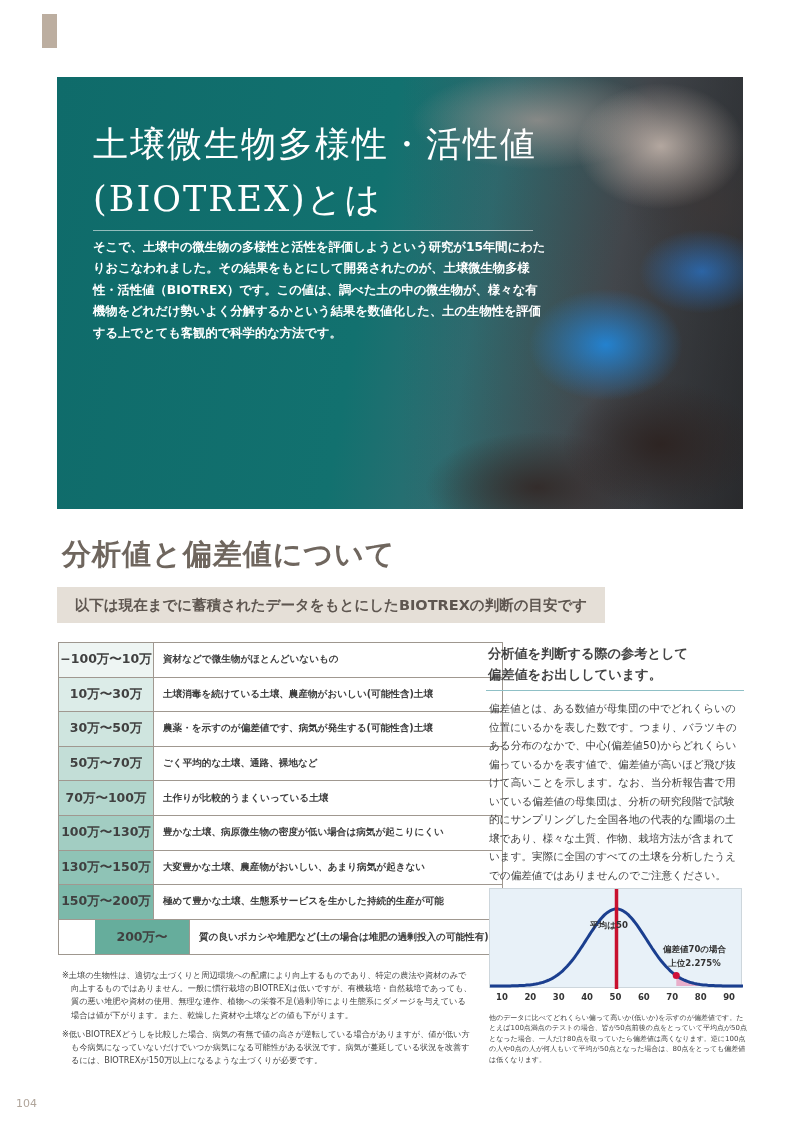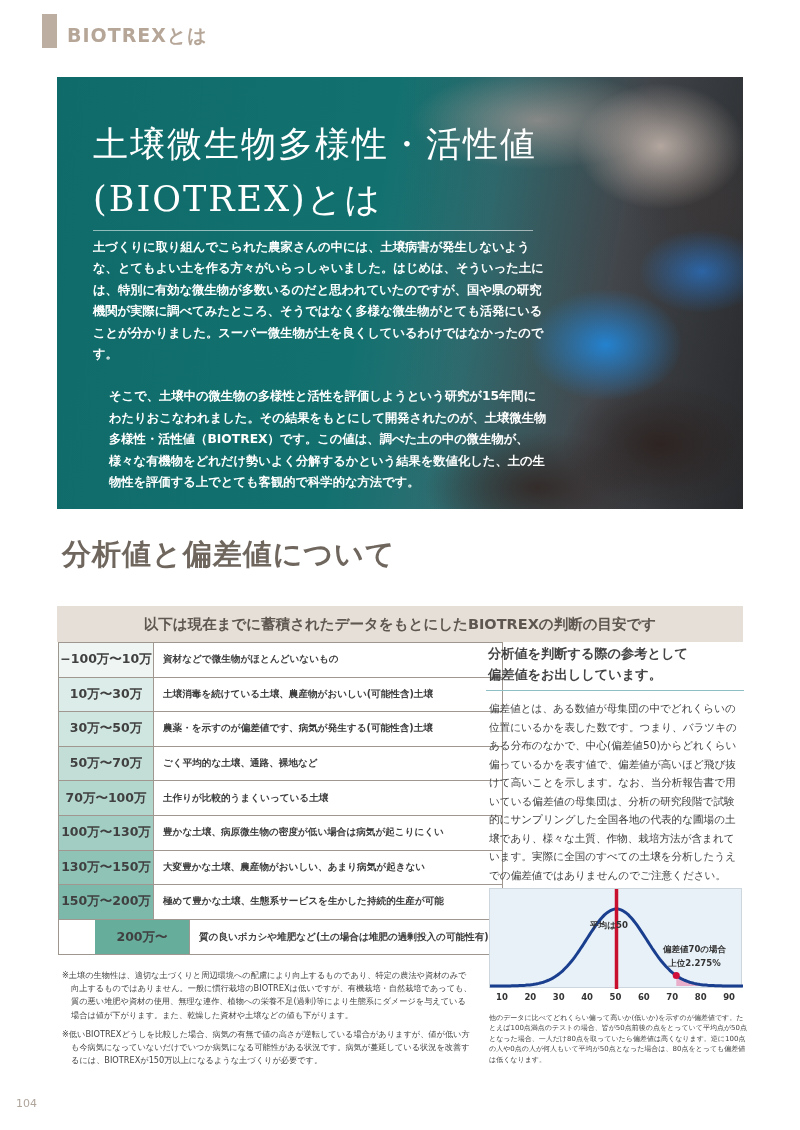--- a/index.html
+++ b/index.html
@@ -22,22 +22,22 @@
       radial-gradient(ellipse 160px 80px at 70% 95%, rgba(50,40,38,0.9), rgba(50,40,38,0) 70%),
       radial-gradient(ellipse 120px 100px at 95% 30%, rgba(60,55,55,0.8), rgba(60,55,55,0) 70%),
       linear-gradient(90deg, rgba(15,107,106,0) 0%, rgba(15,107,106,0) 50%, rgba(40,50,55,0.4) 100%); }
   .hero .title { position: absolute; left: 36px; top: 40px; color: #fff; font-family: "DejaVu Serif", "Liberation Serif", serif;
     font-size: 35px; line-height: 55px; letter-spacing: 2px; }
   .hero .title-rule { position: absolute; left: 36px; top: 153px; width: 440px; height: 1px; background: rgba(255,255,255,0.55); }
   .hero .body { position: absolute; left: 36px; top: 160px; width: 455px; color: #fff; font-size: 12.3px; line-height: 21.4px; font-weight: bold; }
   .hero .body p + p { margin-top: 21px; margin-left: 16px; }
 
   .h2 { position: absolute; left: 62px; top: 535px; font-size: 29px; font-weight: bold; color: #6f665e; letter-spacing: 1px; }
-  .banner { position: absolute; left: 57px; top: 587px; width: 686px; height: 36px; background: #e5dfd7;
-    display: flex; align-items: center; justify-content: center; font-size: 14.5px; font-weight: bold; color: #5e5650; margin-top: 19px; }
+  .banner { position: absolute; left: 57px; top: 587px; width: 548px; height: 36px; background: #e5dfd7;
+    display: flex; align-items: center; justify-content: center; font-size: 14.5px; font-weight: bold; color: #5e5650; }
 
   .table { position: absolute; left: 58px; top: 642px; width: 445px; border: 1px solid #9e978f; border-collapse: collapse; }
   .table .row { display: flex; height: 34.6px; border-bottom: 1px solid #a09890; }
   .table .row:last-child { border-bottom: none; padding-left: 36px; }
   .table .range { width: 95px; border-right: 1px solid #a09890; display: flex; align-items: center; justify-content: center;
     font-size: 12.5px; font-weight: bold; color: #404040; white-space: nowrap; }
   .table .desc { flex: 1; display: flex; align-items: center; padding-left: 9px; font-size: 9.6px; font-weight: bold; color: #3e3e3e; white-space: nowrap; background: #fff; }
 
   .notes { position: absolute; left: 62px; top: 969px; width: 410px; font-size: 8.2px; line-height: 13.2px; color: #444; }
   .notes .note { padding-left: 9px; text-indent: -9px; }
@@ -55,32 +55,30 @@
 
   .chart-note { position: absolute; left: 489px; top: 1013px; width: 258px; font-size: 7px; line-height: 10.4px; color: #444; }
 
   .page-no { position: absolute; left: 16px; top: 1097px; font-size: 11px; color: #b0a59b; }
 </style>
 </head>
 <body>
 
 <div class="section-tag">
   <div class="bar"></div>
-  <div class="txt">BIOTREXとは</div>
 </div>
 
 <div class="hero">
   <div class="photo"></div>
   <div class="title">
     <div>土壌微生物多様性・活性値</div>
     <div>(BIOTREX)とは</div>
   </div>
   <div class="title-rule"></div>
   <div class="body">
-    <p>土づくりに取り組んでこられた農家さんの中には、土壌病害が発生しないような、とてもよい土を作る方々がいらっしゃいました。はじめは、そういった土には、特別に有効な微生物が多数いるのだと思われていたのですが、国や県の研究機関が実際に調べてみたところ、そうではなく多様な微生物がとても活発にいることが分かりました。スーパー微生物が土を良くしているわけではなかったのです。</p>
     <p>そこで、土壌中の微生物の多様性と活性を評価しようという研究が15年間にわたりおこなわれました。その結果をもとにして開発されたのが、土壌微生物多様性・活性値（BIOTREX）です。この値は、調べた土の中の微生物が、様々な有機物をどれだけ勢いよく分解するかという結果を数値化した、土の生物性を評価する上でとても客観的で科学的な方法です。</p>
   </div>
 </div>
 
 <div class="h2">分析値と偏差値について</div>
 <div class="banner">以下は現在までに蓄積されたデータをもとにしたBIOTREXの判断の目安です</div>
 
 <div class="table" id="biotrex-table">
     <div class="row">
       <div class="range" style="background: rgb(238, 245, 243);">−100万〜10万</div>

